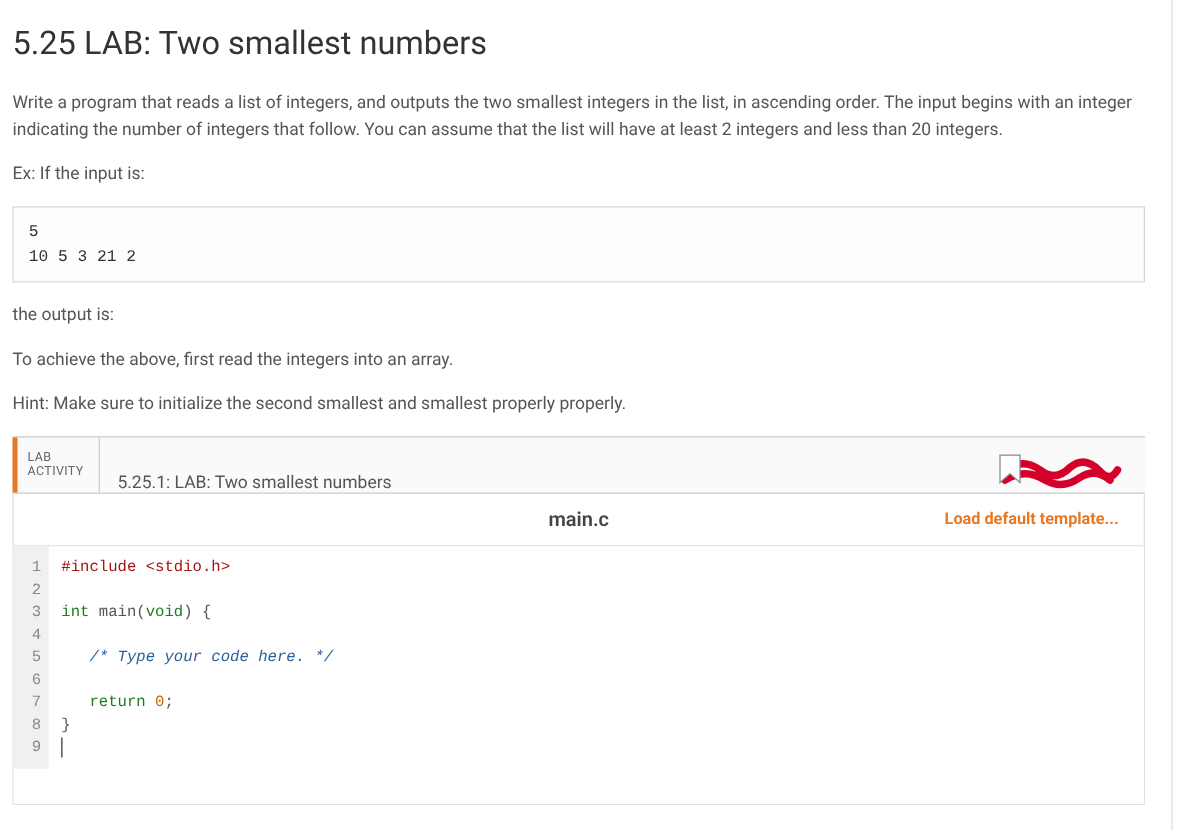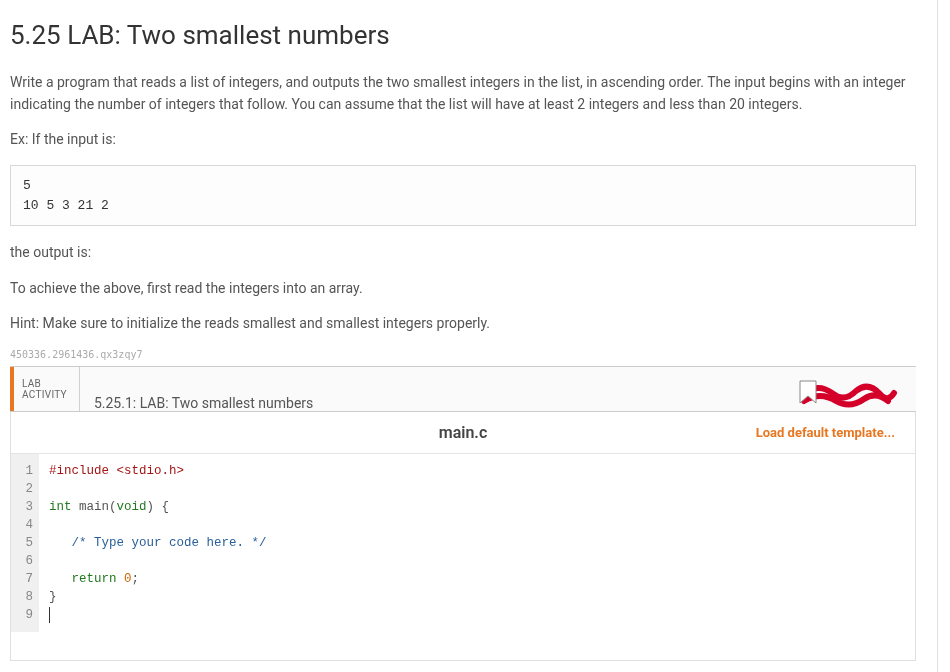--- a/index.html
+++ b/index.html
@@ -152,21 +152,21 @@
       line-height: 1.45;
       flex: 1;
     }
     .codelines div {
       height: 18px;
       white-space: pre;
     }
     .kw-include { color: #a31515; }
     .kw-type { color: #1f7a1f; }
     .kw-keyword { color: #1f7a1f; }
-    .kw-comment { color: #2a6099; }
+    .kw-comment { color: #2a6099; font-style: italic; }
     .kw-num { color: #cc6600; }
     .cursor-line {
       position: relative;
     }
     .cursor-line::before {
       content: "";
       position: absolute;
       left: 0;
       top: 1px;
       bottom: 1px;
@@ -186,23 +186,22 @@
 
   <p class="desc">Ex: If the input is:</p>
 
   <div class="codebox">5
 10 5 3 21 2</div>
 
   <p class="desc">the output is:</p>
 
 
   <p class="desc">To achieve the above, first read the integers into an array.</p>
-  <p class="desc">Hint: Make sure to initialize the reads smallest and smallest integers properly.</p>
-
-  <div class="tinyid">450336.2961436.qx3zqy7</div>
+  <p class="desc">Hint: Make sure to initialize the second smallest and smallest properly properly.</p>
+
 
   <div class="activity-bar">
     <div class="activity-label">
       <span>LAB</span>
       <span>ACTIVITY</span>
     </div>
     <div class="activity-title">5.25.1: LAB: Two smallest numbers</div>
     <div class="scribble">
       <svg width="110" height="34" viewBox="0 0 110 34">
         <path d="M8 14 Q 20 4 34 14 Q 46 24 58 12 Q 70 2 82 15 Q 90 24 96 14" stroke="#d4002a" stroke-width="6" fill="none" stroke-linecap="round"></path>

